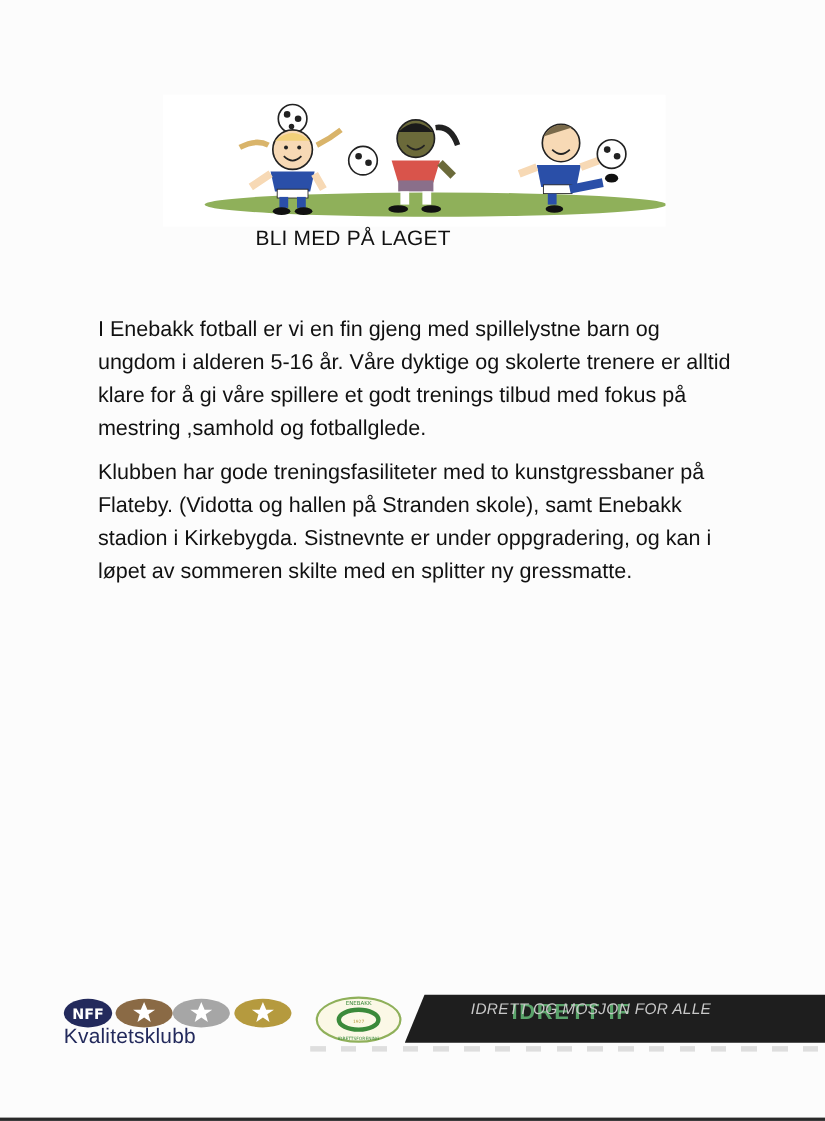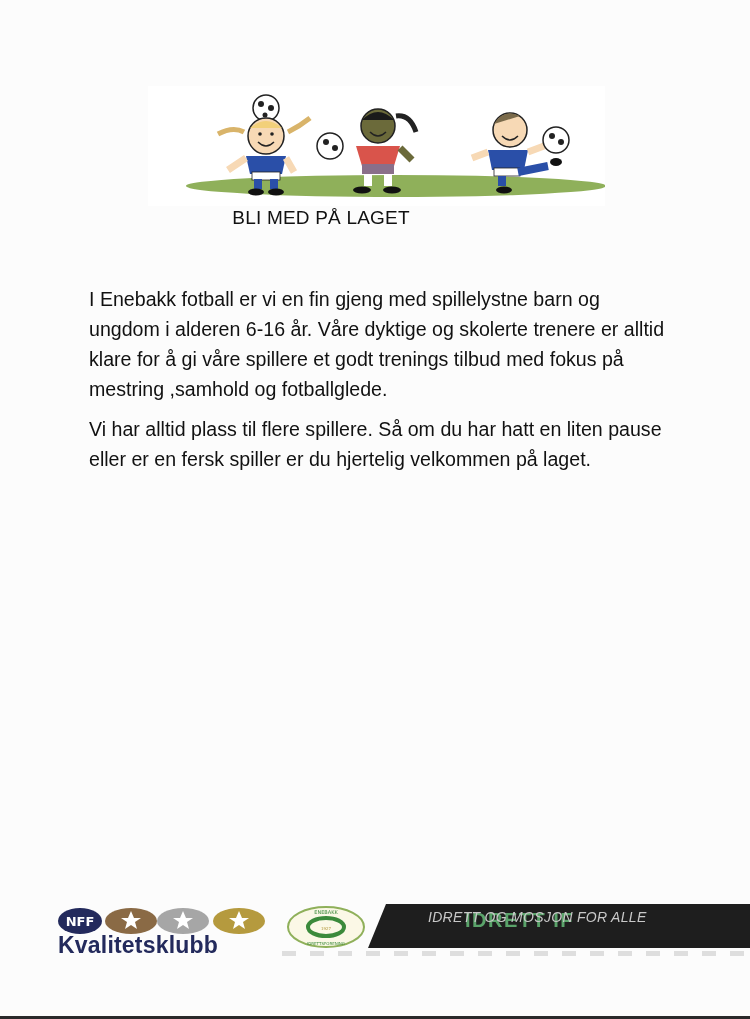--- a/index.html
+++ b/index.html
@@ -21,21 +21,21 @@
     .body-text {
       position: absolute; left: 89px; top: 284px; width: 580px;
       font-size: 19.6px; line-height: 30px; color: #111;
     }
     .body-text p { margin: 0 0 10px 0; }
     .footer-logos {
       position: absolute; left: 0; top: 895px; width: 698px; height: 70px;
     }
     .kk-logo { position: absolute; left: 55px; top: 12px; width: 215px; height: 48px; }
     .kk-text {
-      position: absolute; left: 58px; top: 37px; font-weight: bold; font-size: 23px;
+      position: absolute; left: 58px; top: 37px; font-weight: normal; font-size: 19px;
       color: #232a5c; letter-spacing: 0.2px;
     }
     .club-badge { position: absolute; left: 286px; top: 10px; width: 80px; height: 44px; }
     .banner {
       position: absolute; left: 368px; top: 9px; width: 382px; height: 46px;
     }
     .banner-title {
       position: absolute; left: 465px; top: 14px; font-weight: bold; font-size: 20px;
       color: #5aa36a; letter-spacing: 1.5px;
     }
@@ -110,22 +110,22 @@
       <circle cx="408" cy="54" r="13" fill="#fff" stroke="#222" stroke-width="1.5"></circle>
       <circle cx="404" cy="50" r="3" fill="#222"></circle>
         <circle cx="413" cy="56" r="3" fill="#222"></circle>
     </g>
   </svg>
 </div>
 
 <div class="heading">BLI MED PÅ LAGET</div>
 
 <div class="body-text">
-  <p>I Enebakk fotball er vi en fin gjeng med spillelystne barn og ungdom i alderen 6-16 år. Våre dyktige og skolerte trenere er alltid klare for å gi våre spillere et godt trenings tilbud med fokus på mestring ,samhold og fotballglede.</p>
-  <p>Vi har alltid plass til flere spillere. Så om du har hatt en liten pause eller er en fersk spiller er du hjertelig velkommen på laget.</p>
+  <p>I Enebakk fotball er vi en fin gjeng med spillelystne barn og ungdom i alderen 5-16 år. Våre dyktige og skolerte trenere er alltid klare for å gi våre spillere et godt trenings tilbud med fokus på mestring ,samhold og fotballglede.</p>
+  <p>Klubben har gode treningsfasiliteter med to kunstgressbaner på Flateby. (Vidotta og hallen på Stranden skole), samt Enebakk stadion i Kirkebygda. Sistnevnte er under oppgradering, og kan i løpet av sommeren skilte med en splitter ny gressmatte.</p>
 </div>
 
 <div class="footer-logos">
 
   <svg class="kk-logo" viewBox="0 0 215 48">
     <ellipse cx="25" cy="14" rx="22" ry="13" fill="#232a5c"></ellipse>
     <text x="25" y="19" text-anchor="middle" font-family="DejaVu Sans, sans-serif" font-weight="bold" font-size="13" fill="#fff">NFF</text>
     <ellipse cx="76" cy="14" rx="26" ry="13" fill="#8a6a45"></ellipse>
     <polygon points="76,4 79,11 86,11 80,15 82,22 76,18 70,22 72,15 66,11 73,11" fill="#fff"></polygon>
     <ellipse cx="128" cy="14" rx="26" ry="13" fill="#a6a6a6"></ellipse>

